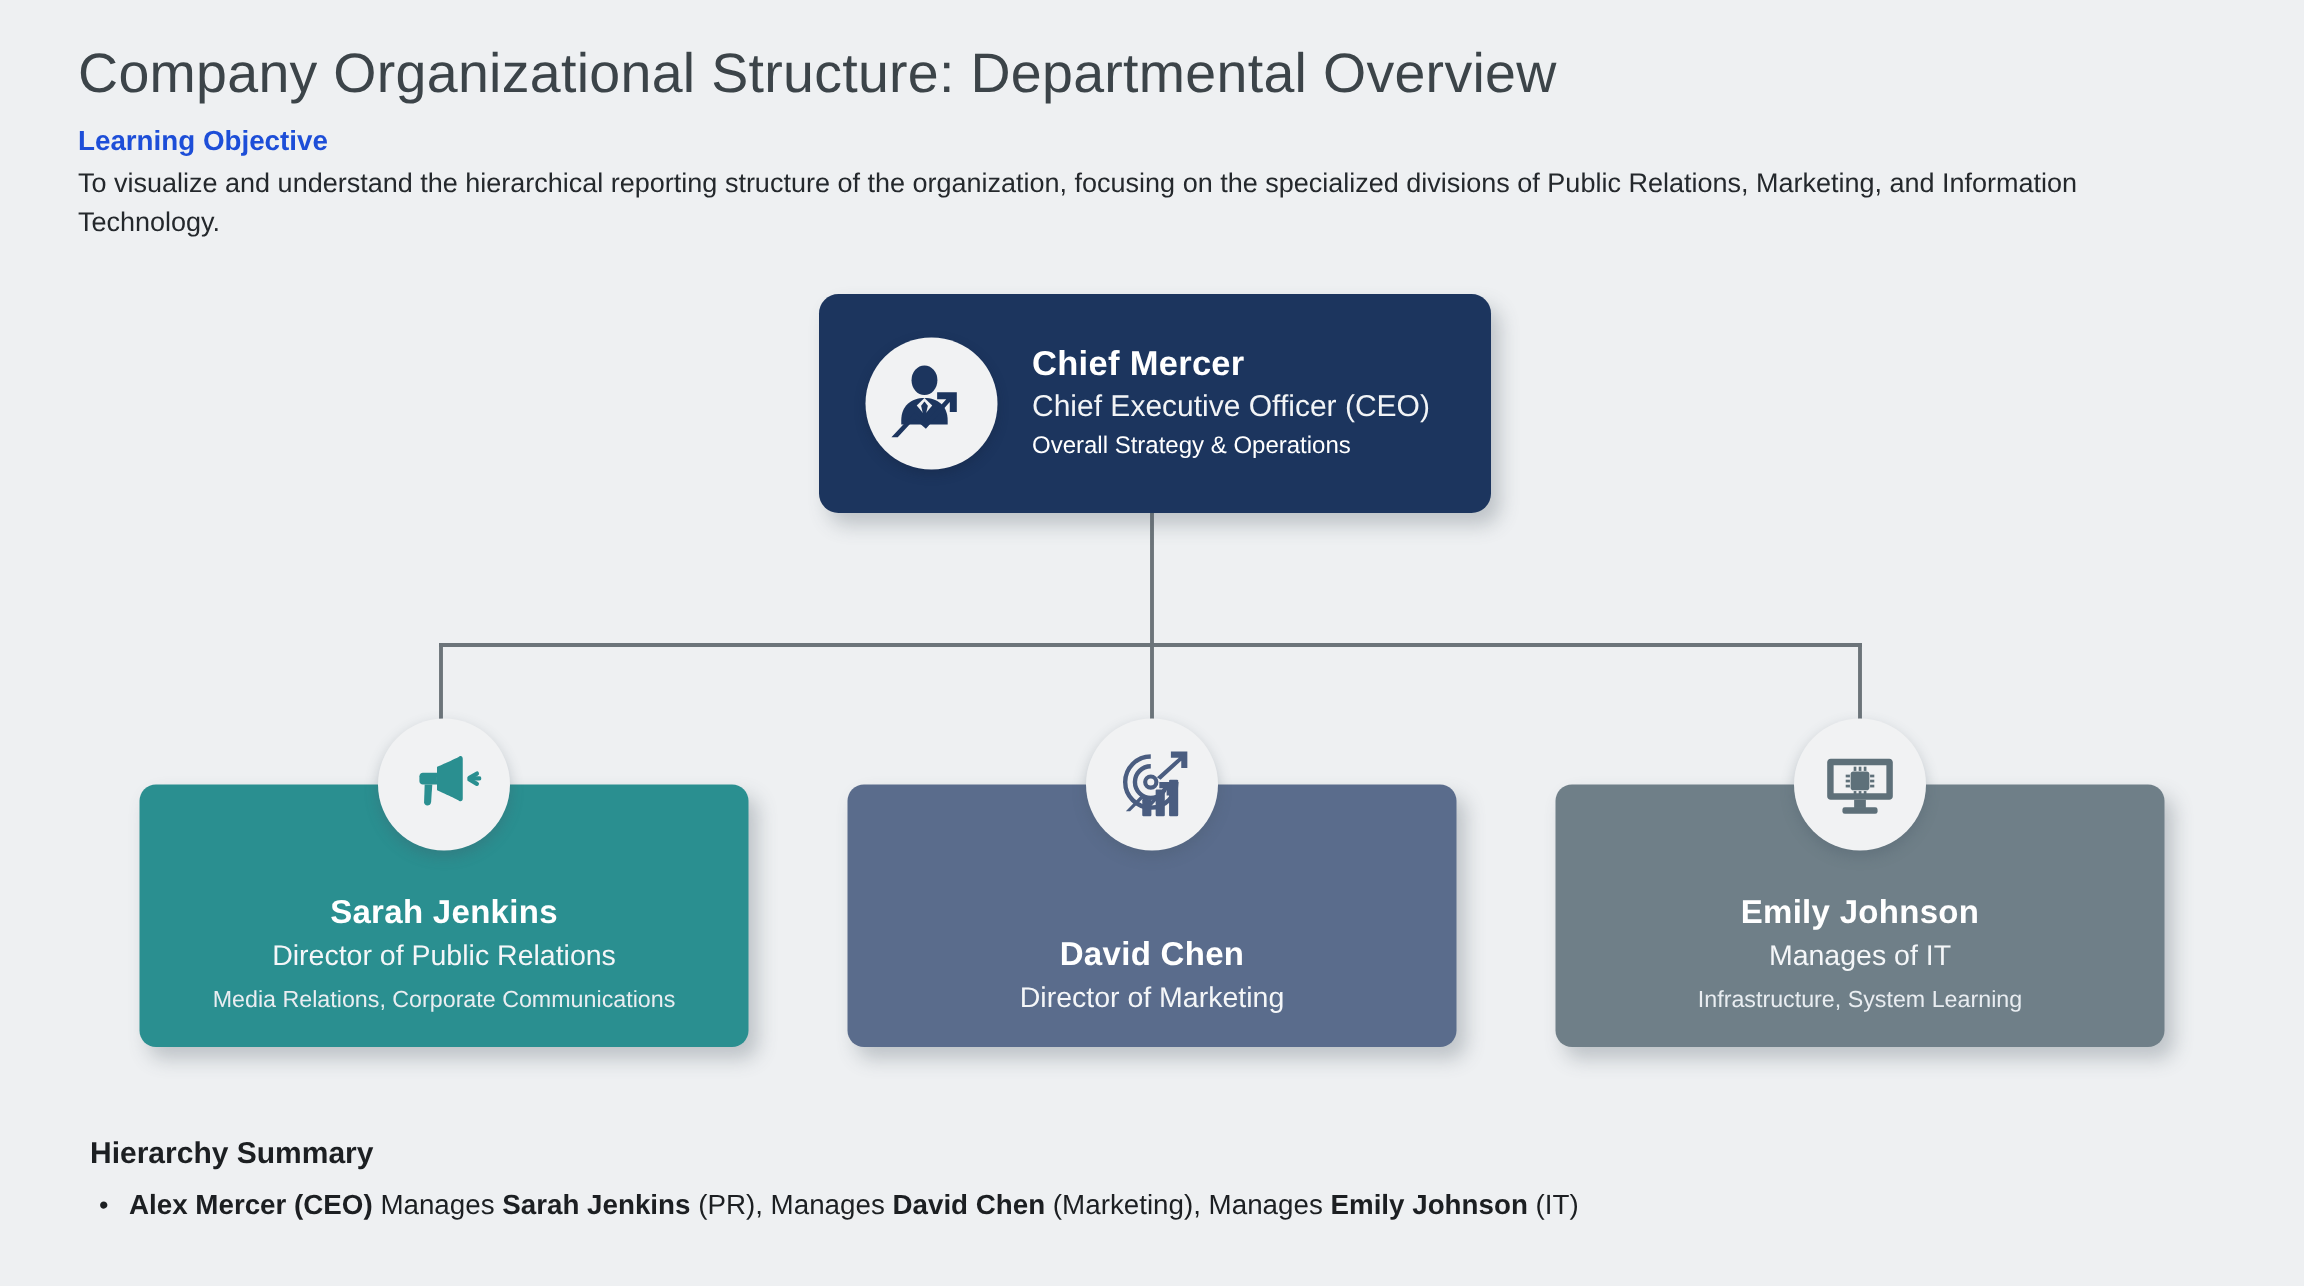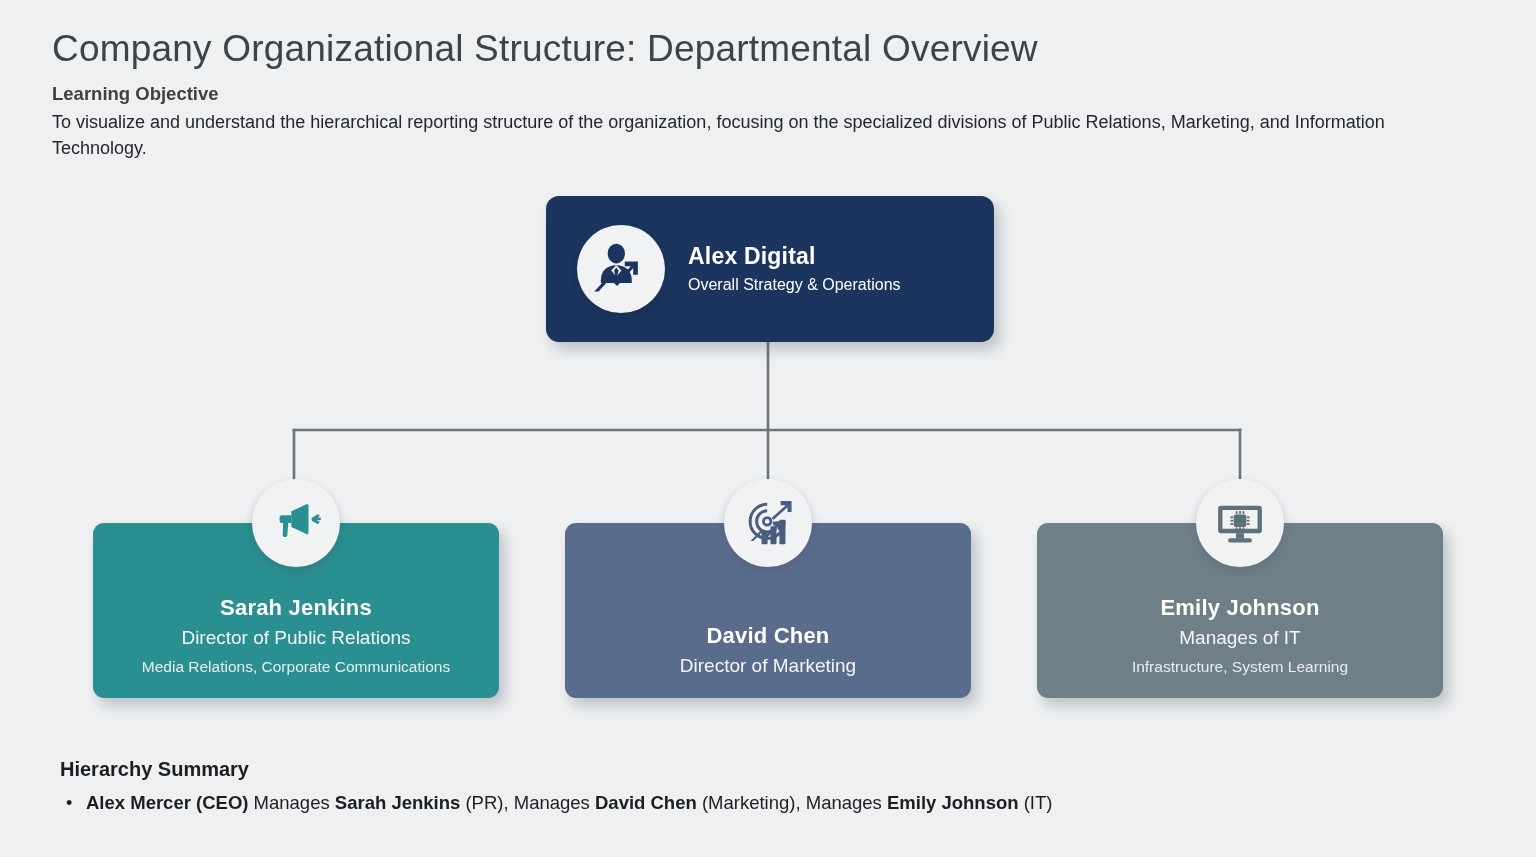--- a/index.html
+++ b/index.html
@@ -26,21 +26,21 @@
     color:#3c4449;
     letter-spacing:.2px;
     line-height:1.15;
     white-space:nowrap;
   }
 
   #objective-label {
     margin-top:12px;
     font-size:18.5px;
     font-weight:700;
-    color:#404040;
+    color:#1d4ed8;
     line-height:1.2;
   }
 
   #objective-text {
     margin-top:4px;
     font-size:18px;
     font-weight:400;
     color:#24282c;
     line-height:1.45;
     max-width:1372px;
@@ -186,21 +186,22 @@
           <path d="M10.5,44 C10.5,33.5 17.5,28 27,28 C36.5,28 43.5,33.5 43.5,44 L43.5,47 L10.5,47 Z"></path>
 
           <path d="M27,28 L21.5,33.5 L27,40 L32.5,33.5 Z" fill="#f1f2f3"></path>
           <path d="M27,30.5 L24.6,33.6 L27,44 L29.4,33.6 Z" fill="#1c355e"></path>
 
           <path d="M8,56 L20,43 L28,50 L45,31 L45,38 L50,38 L50,24 L36,24 L36,29 L42.5,29 L27.5,45.5 L19.8,38.5 L3.5,56 Z"></path>
         </g>
       </svg>
     </div>
     <div id="ceo-text">
-      <div class="ceo-name">Alex Digital</div>
+      <div class="ceo-name">Chief Mercer</div>
+      <div class="ceo-role">Chief Executive Officer (CEO)</div>
       <div class="ceo-sub">Overall Strategy &amp; Operations</div>
     </div>
   </div>
 
   <div class="dept" id="dept-pr" style="background: rgb(42, 143, 144);">
     <div class="dept-icon">
       <svg width="50" height="50" viewBox="0 0 64 64" aria-hidden="true">
         <g fill="#2a8f90">
 
           <path d="M26,17 C26,17 42,10 45,8 C46.6,7 48,8 48,10 L48,44 C48,46 46.6,47 45,46 C42,44 26,37 26,37 Z"></path>

